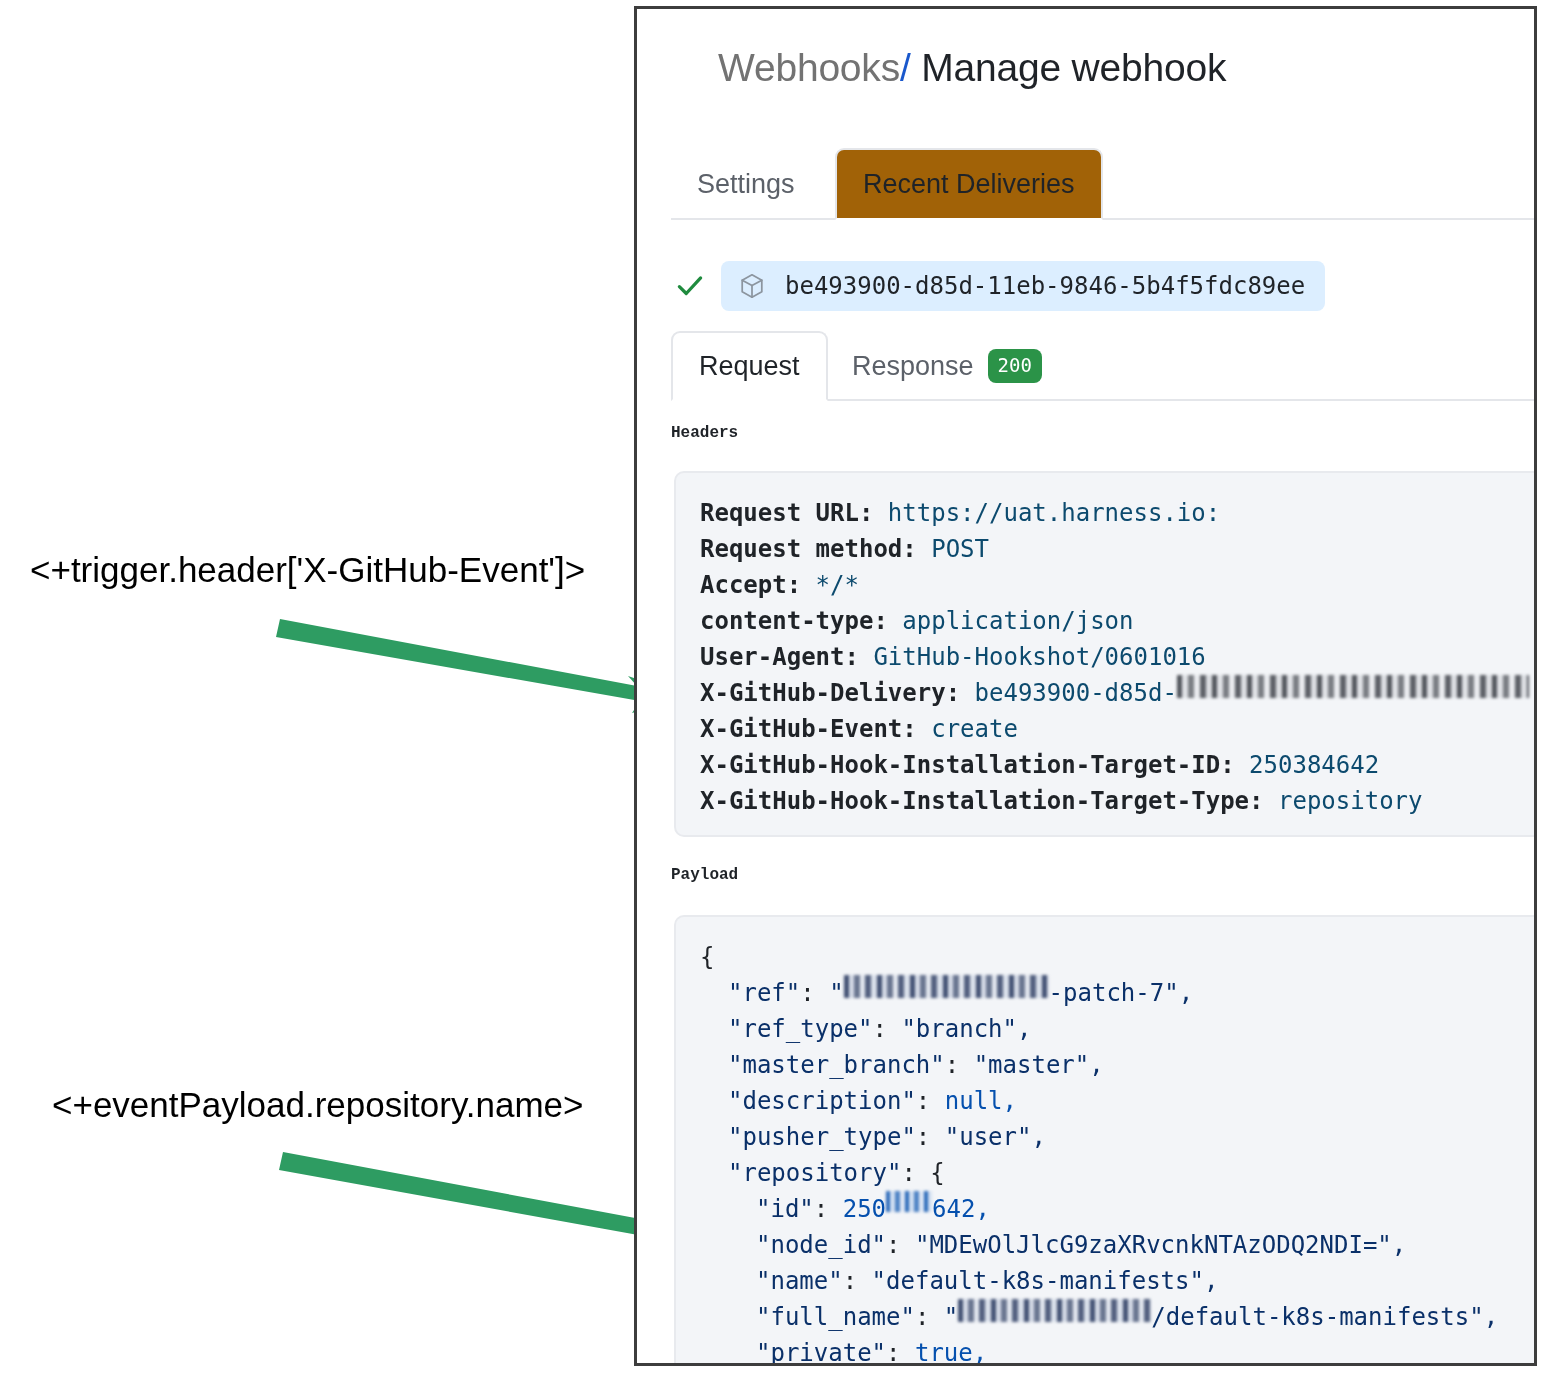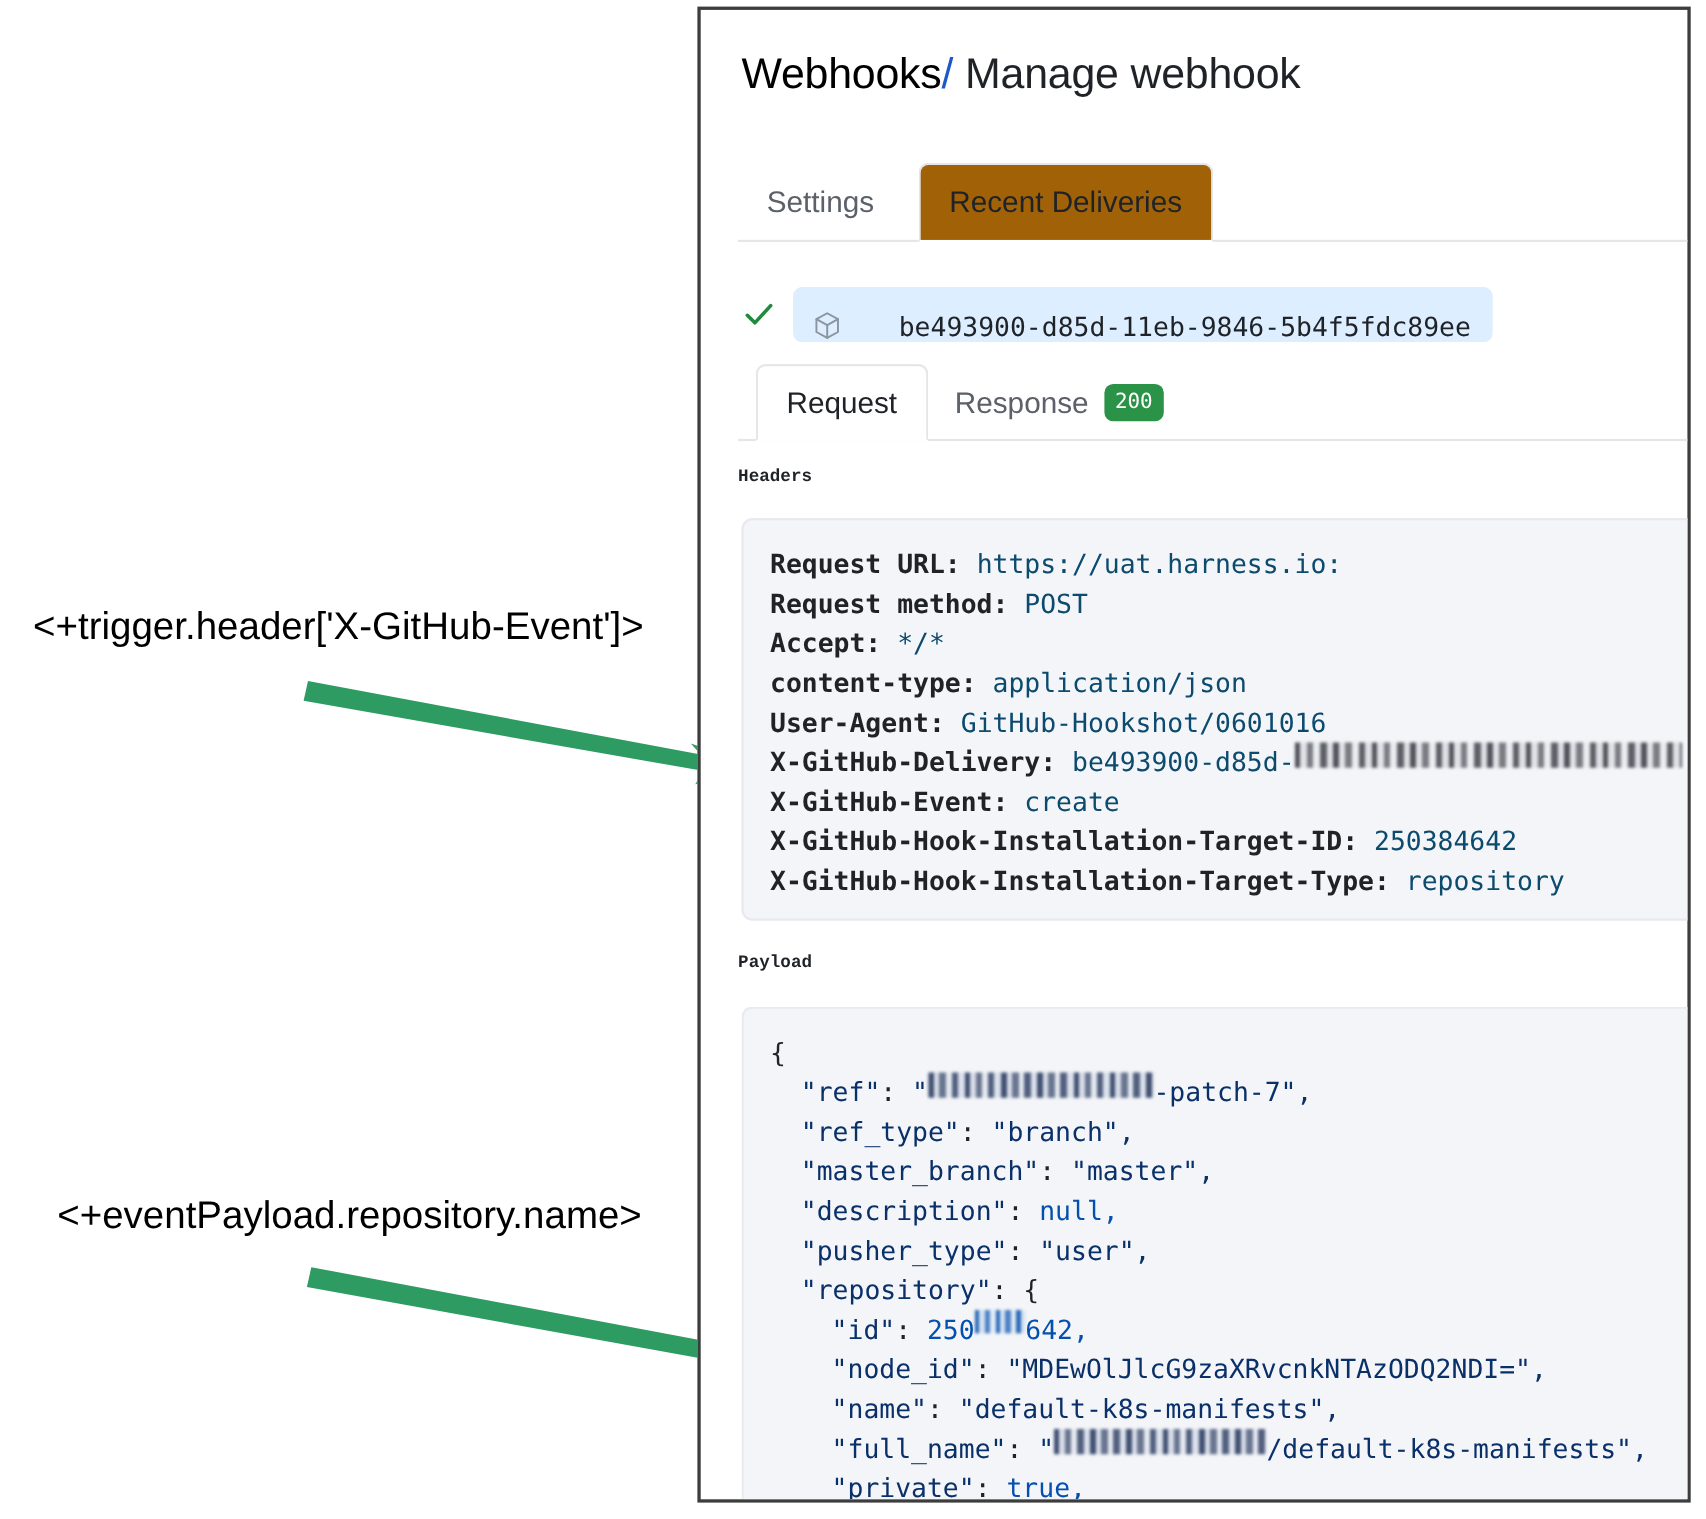--- a/index.html
+++ b/index.html
@@ -60,21 +60,21 @@
   .page-title {
     position: absolute;
     left: 37px;
     top: 35px;
     font-size: 39px;
     line-height: 48px;
     color: #1f2328;
     white-space: nowrap;
     letter-spacing: -0.2px;
   }
-  .page-title .crumb-link { color: #000000; }
+  .page-title .crumb-link { color: #737373; margin-left: 44px; }
   .page-title .crumb-sep  { color: #1a58cc; }
   .page-title .crumb-cur  { color: #1f2328; }
 
   
   .tabbar {
     position: absolute;
     left: 34px;
     top: 139px;
     width: 866px;
     height: 72px;
@@ -116,26 +116,25 @@
   .check-icon {
     width: 34px;
     height: 34px;
     margin-right: 14px;
     display: inline-flex;
     align-items: center;
     justify-content: center;
   }
   .delivery-chip {
     display: inline-flex;
-    align-items: flex-end;
+    align-items: center;
     background: #dceeff;
     border-radius: 8px;
     height: 50px;
     padding: 0 20px 0 16px;
-    gap: 32px;
   }
   .chip-icon {
     width: 30px;
     height: 30px;
     margin-right: 18px;
     display: inline-flex;
     align-items: center;
     justify-content: center;
   }
   .chip-label {
@@ -160,21 +159,20 @@
     position: absolute;
     top: 0;
     height: 70px;
     box-sizing: border-box;
     display: flex;
     align-items: center;
     font-size: 27px;
     color: #5c6169;
     padding: 0 26px;
     white-space: nowrap;
-    margin-left: 16px;
   }
   .subtab.active {
     color: #1f2328;
     background: #ffffff;
     border: 2px solid #e4e6ea;
     border-bottom: 2px solid #ffffff;
     border-radius: 9px 9px 0 0;
     font-weight: 400;
   }
   #subtab-request { left: 0px; }

